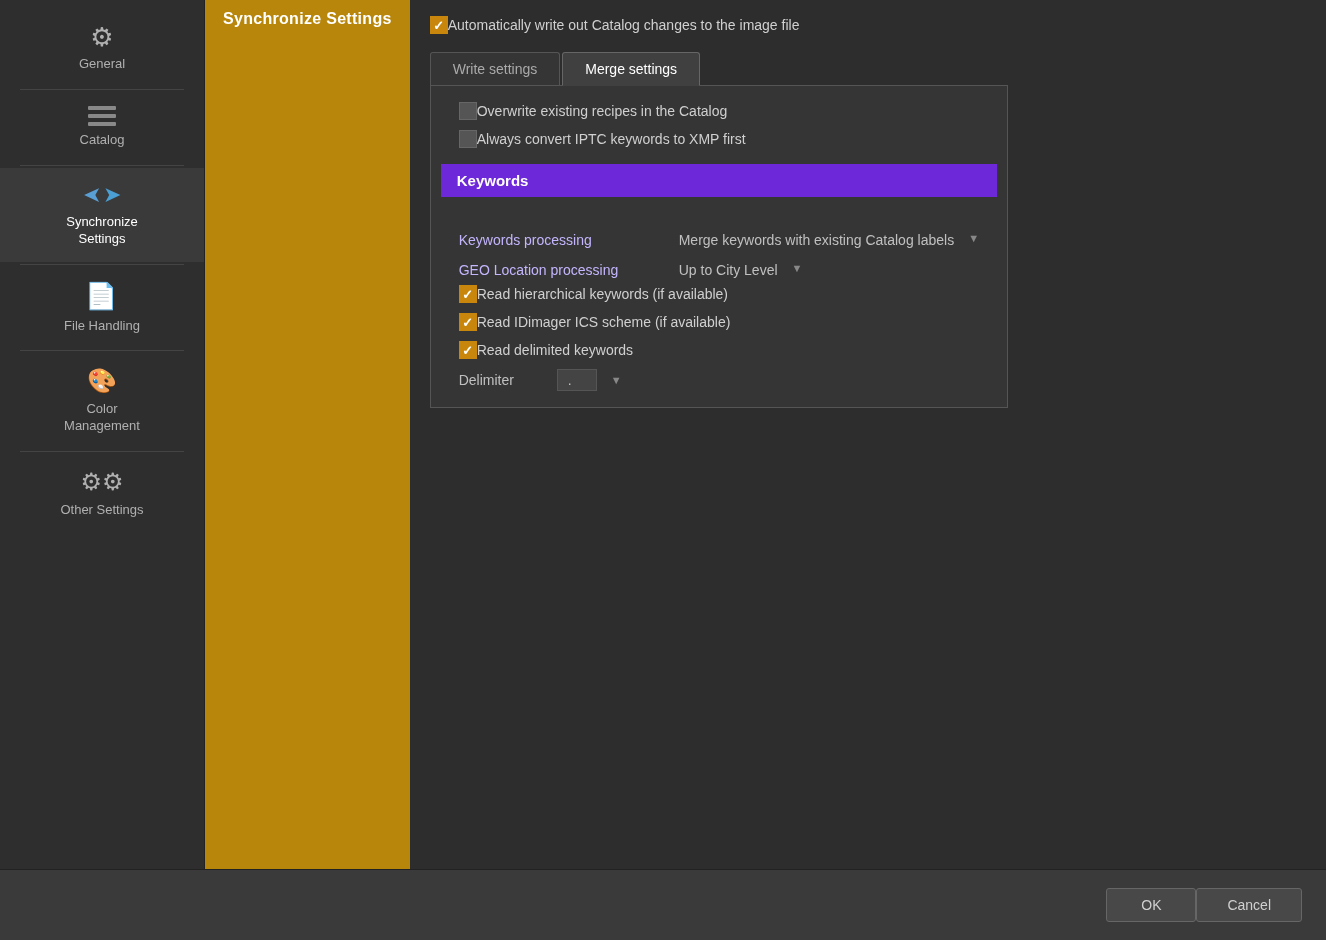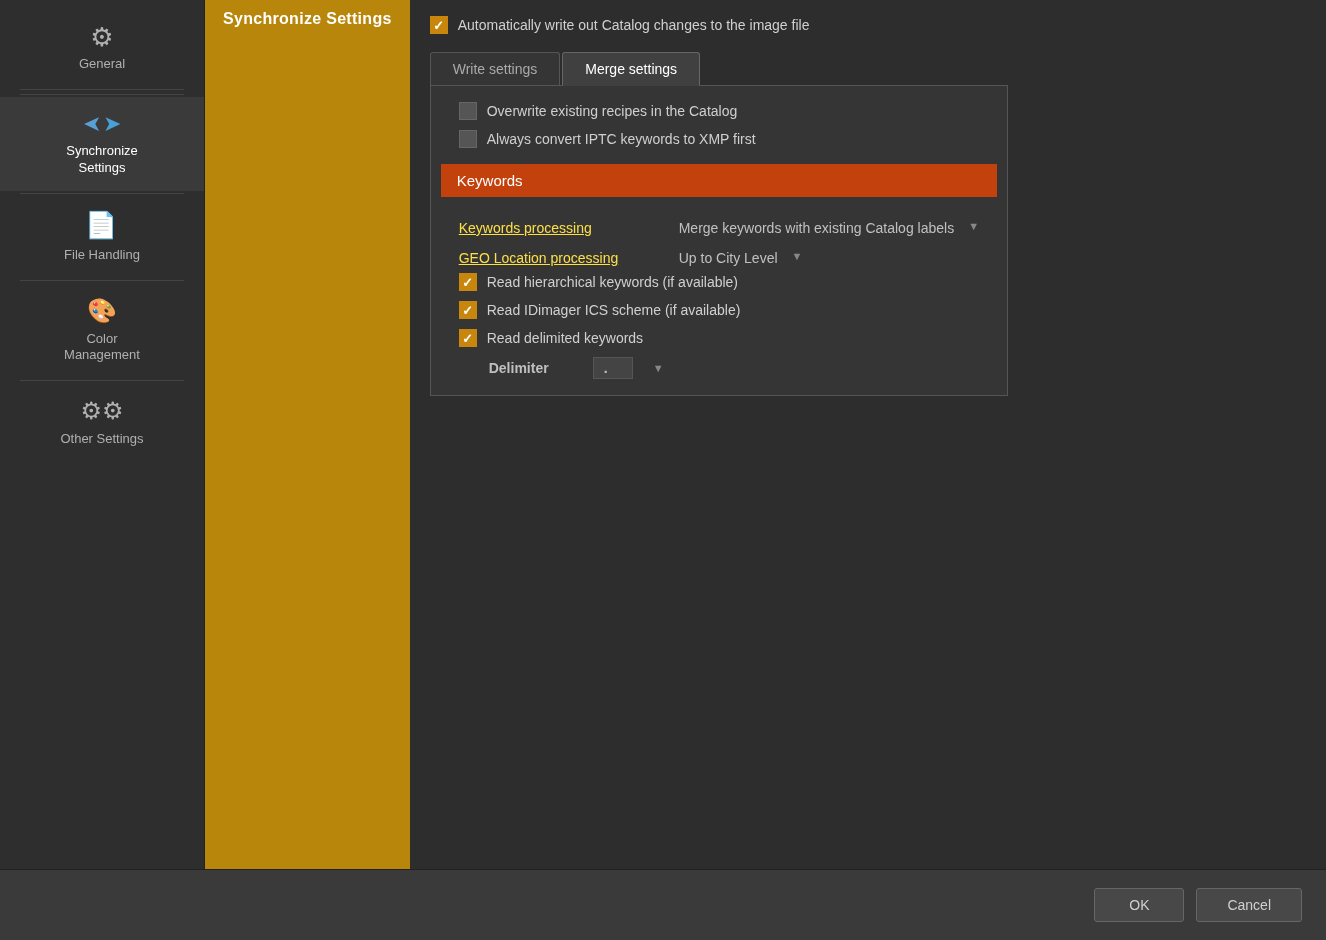--- a/index.html
+++ b/index.html
@@ -96,21 +96,20 @@
       margin: 0;
       letter-spacing: 0.3px;
     }
     .content-inner {
       padding: 16px 20px;
     }
     
     .checkbox-row {
       display: flex;
       align-items: center;
-      gap: 10px;
       margin-bottom: 10px;
     }
     .checkbox-wrapper {
       width: 18px;
       height: 18px;
       background: #555;
       border: 1px solid #666;
       display: flex;
       align-items: center;
       justify-content: center;
@@ -156,84 +155,80 @@
       margin-bottom: -1px;
     }
     .tab-content {
       background: #353535;
       border: 1px solid #555;
       border-top: none;
       padding: 16px 28px;
     }
     
     .keywords-header {
-      background: #c2410c;
+      background: #6d28d9;
       color: #fff;
       font-size: 15px;
-      font-weight: 400;
+      font-weight: 700;
       padding: 8px 16px;
-      margin: 16px -18px 4px -18px;
+      margin: 16px -18px 16px -18px;
     }
     .keywords-content {
       padding: 12px 0 0 0;
     }
     .setting-row {
       display: flex;
       align-items: center;
       padding: 7px 0;
     }
     .setting-label {
       width: 220px;
-      color: #fde047;
+      color: #c4b5fd;
       font-size: 14px;
       flex-shrink: 0;
-      text-decoration: underline;
     }
     .setting-value {
       display: flex;
       align-items: flex-start;
       gap: 8px;
       flex: 1;
     }
     .dropdown-value {
       color: #c0c0c0;
       font-size: 14px;
     }
     .dropdown-arrow {
       color: #888;
       font-size: 11px;
       margin-left: 6px;
     }
     .delimiter-select {
       display: flex;
       align-items: center;
-      gap: 14px;
-      margin-left: 30px;
-      font-weight: bold;
+      gap: 8px;
     }
     .delimiter-label {
       color: #c0c0c0;
       font-size: 14px;
       width: 90px;
     }
     .delimiter-value {
       color: #c0c0c0;
       font-size: 14px;
       background: #444;
       border: 1px solid #555;
       padding: 2px 10px;
       min-width: 40px;
     }
     
     .footer {
       background: #3a3a3a;
       padding: 18px 24px;
       display: flex;
       justify-content: flex-end;
-      gap: 12px;
       border-top: 1px solid #222;
       flex-shrink: 0;
     }
     .footer-btn {
       padding: 8px 30px;
       font-size: 14px;
       cursor: pointer;
       border-radius: 3px;
       border: 1px solid #666;
       background: #484848;
@@ -279,20 +274,28 @@
 
   <div class="sidebar">
 
     <div class="sidebar-item">
       <div class="sidebar-icon">⚙</div>
       <div class="sidebar-label">General</div>
     </div>
 
     <div class="sidebar-divider"></div>
 
+    <div class="sidebar-item">
+      <div class="lines-icon">
+        <span></span>
+          <span></span>
+          <span></span>
+      </div>
+      <div class="sidebar-label">Catalog</div>
+    </div>
 
     <div class="sidebar-divider"></div>
 
     <div class="sidebar-item active">
       <div class="sync-icon">
         <span class="arrow-left">➤</span>
         <span class="arrow-right">➤</span>
       </div>
       <div class="sidebar-label">Synchronize<br>Settings</div>
     </div>

